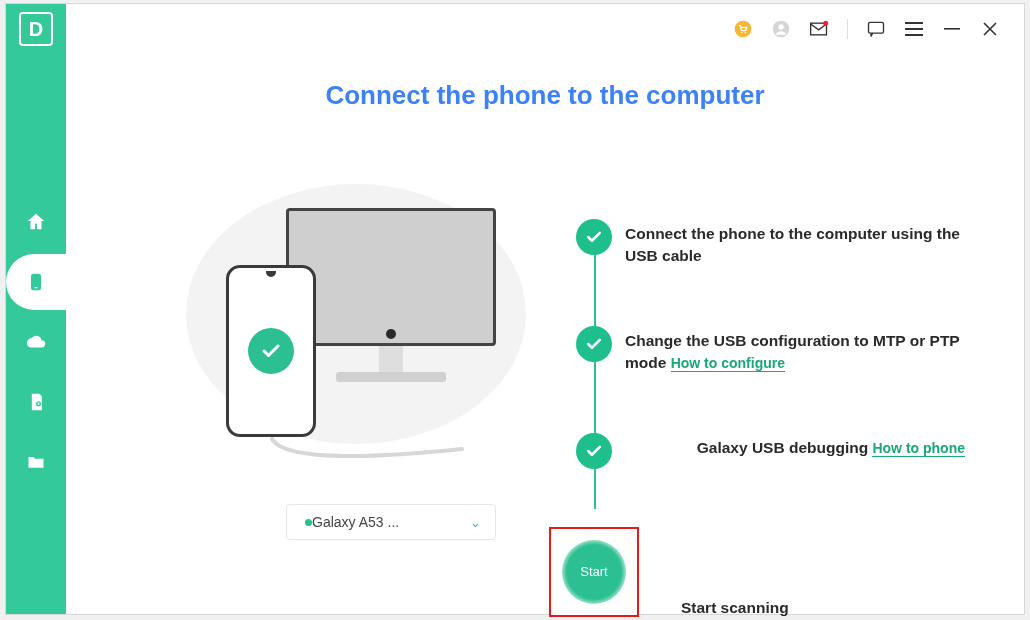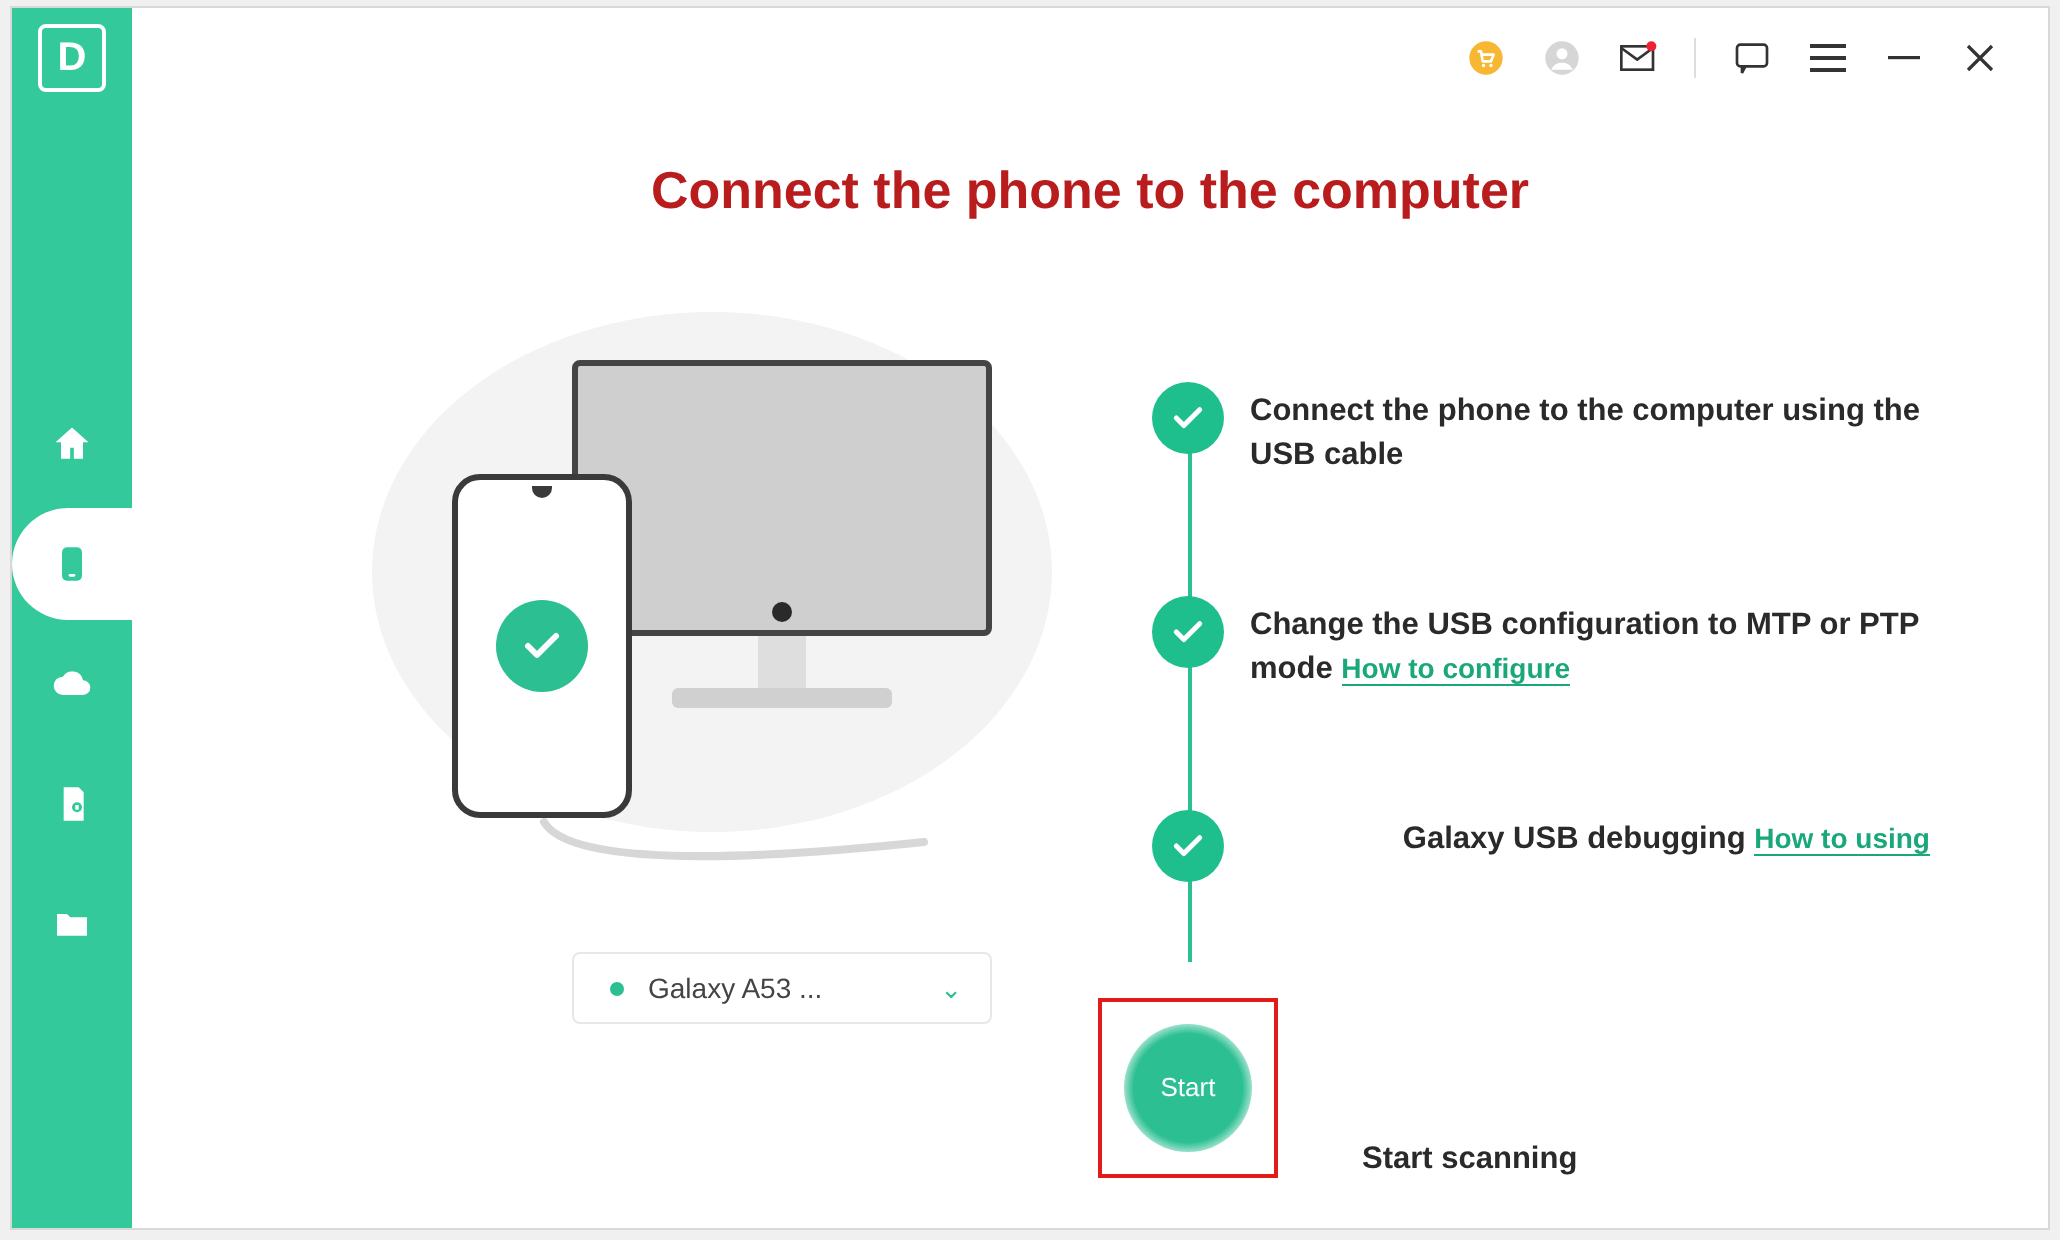--- a/index.html
+++ b/index.html
@@ -90,23 +90,23 @@
     
     .main {
       flex: 1;
       padding: 30px 30px 0 30px;
       position: relative;
     }
     h1 {
       text-align: center;
       font-size: 26px;
       font-weight: 700;
-      color: #b91c1c;
+      color: #3b82f6;
       margin-top: 46px;
-      margin-bottom: 60px;
+      margin-bottom: 88px;
     }
 
     .content {
       display: flex;
       gap: 40px;
       padding-left: 60px;
     }
 
     
     .illustration {
@@ -173,21 +173,20 @@
       position: absolute;
       left: 130px;
       top: 305px;
       width: 210px;
       height: 36px;
       border: 1px solid #e7e7e7;
       border-radius: 4px;
       display:flex; align-items:center;
       padding: 0 14px 0 18px;
       cursor: pointer;
-      gap: 12px;
       color: #444;
       font-size: 14px;
     }
     .device-dot {
       width: 7px; height: 7px; border-radius:50%; background:#2bbf91;
     }
     .device-select .chev { margin-left:auto; color:#2bbf91; font-size: 13px; }
 
     
     .steps {
@@ -413,21 +412,21 @@
           </div>
         </div>
 
         <div class="step">
           <div class="step-badge">
             <svg width="20" height="20" viewBox="0 0 24 24">
                 <path d="M5 12l4.5 4.5L19 7" stroke="#fff" stroke-width="3" fill="none" stroke-linecap="round" stroke-linejoin="round"></path>
               </svg>
           </div>
           <div class="step-text">
-            <span>Galaxy USB debugging </span><span class="link">How to using</span>
+            <span>Galaxy USB debugging </span><span class="link">How to phone</span>
           </div>
         </div>
 
         <div class="step-start">
           <div class="start-wrap">
             <div class="start-glow">
               <div class="start-btn">Start</div>
             </div>
           </div>
           <div class="start-text">Start scanning</div>

